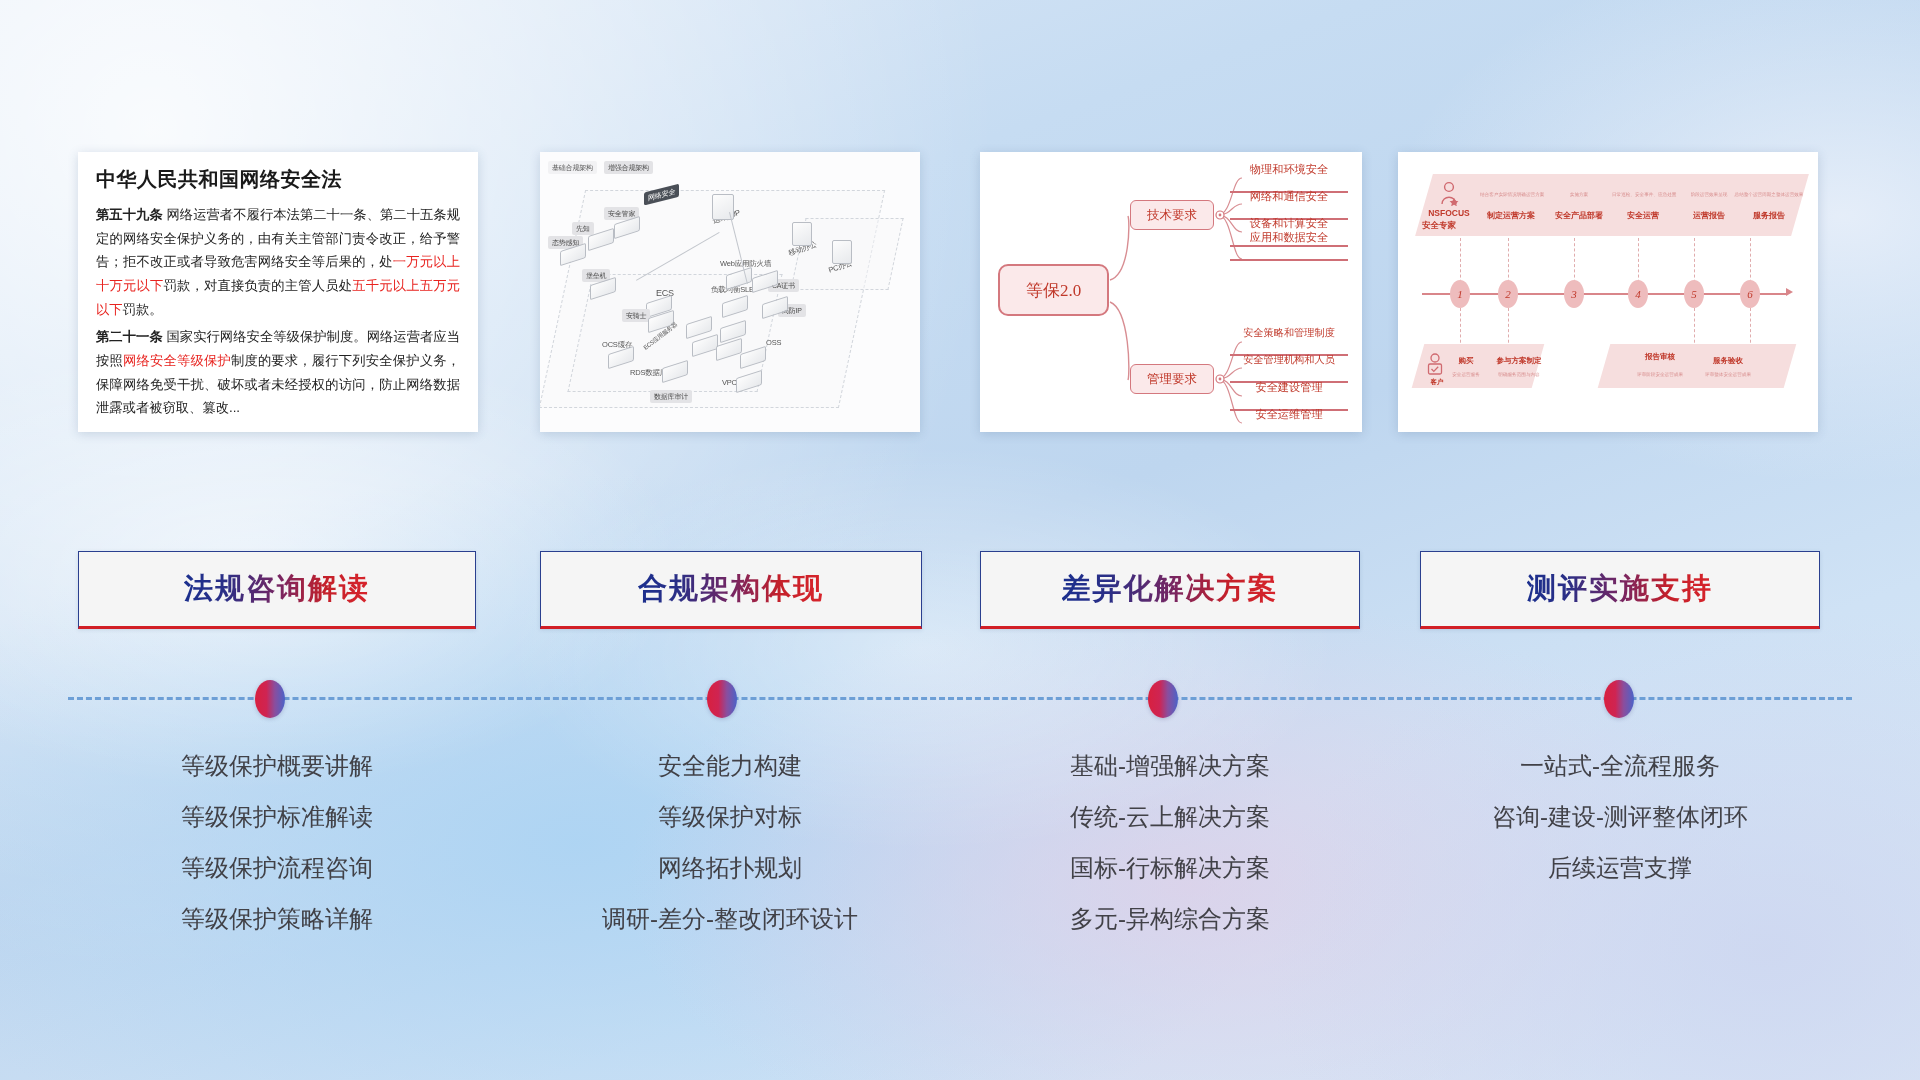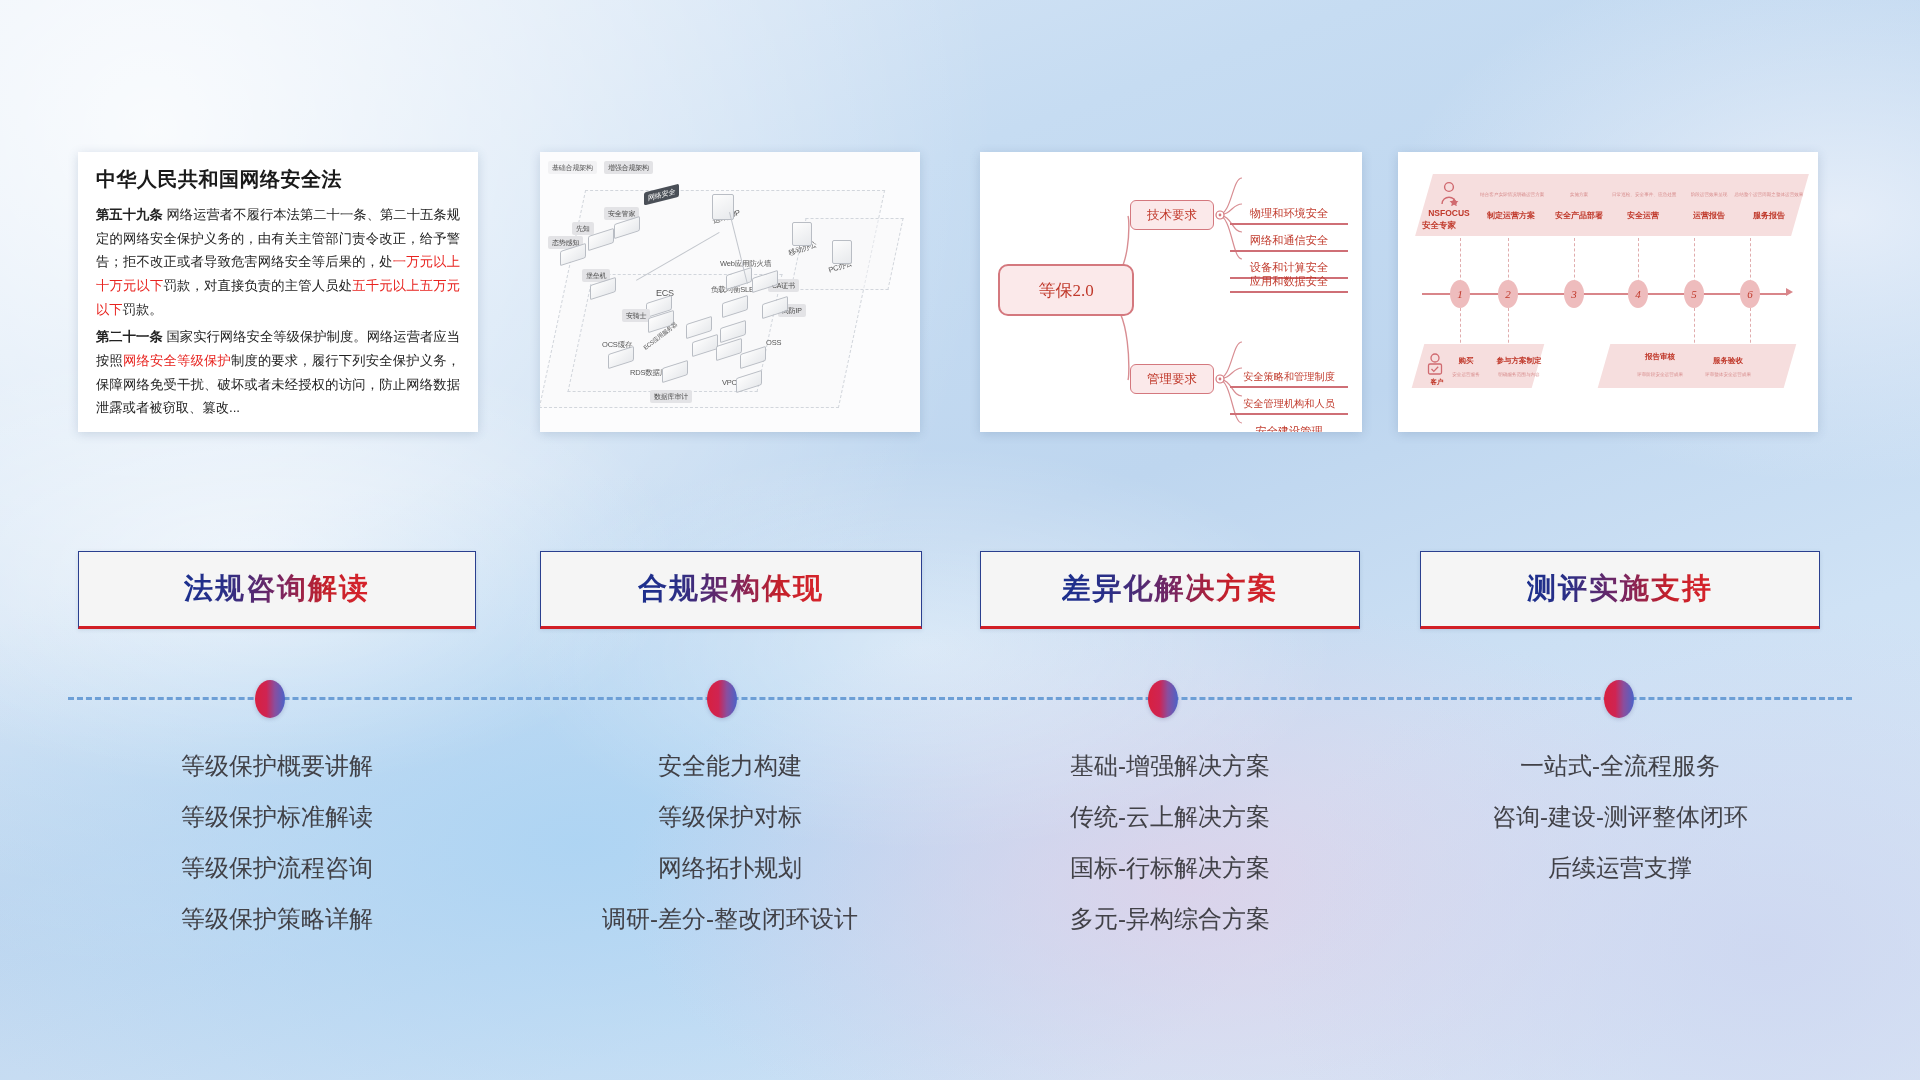--- a/index.html
+++ b/index.html
@@ -68,39 +68,38 @@
     transform:skewY(-18deg);
   }
   .arch .zone {
     position:absolute; border:1px dashed #d2d6dc; background:rgba(247,248,250,.5);
   }
   .arch .lnk { position:absolute; background:#c2c6cc; height:1px; transform-origin:0 0; }
 
   
   .mind { position:relative; width:100%; height:100%; background:#fff; }
   .mind .root {
-    position:absolute; left:18px; top:112px; width:136px; height:52px;
+    position:absolute; left:18px; top:112px; width:111px; height:52px;
     background:#fbe9ea; border:2.5px solid #d4787e; border-radius:10px;
     display:flex; align-items:center; justify-content:center;
     font-size:17px; color:#c0392b; font-family:"Liberation Serif","DejaVu Serif",serif;
   }
   .mind .branch {
     position:absolute; width:84px; height:30px;
     background:#fbe9ea; border:1.6px solid #d4787e; border-radius:6px;
     display:flex; align-items:center; justify-content:center;
     font-size:12.5px; color:#c0392b; font-family:"Liberation Serif","DejaVu Serif",serif;
   }
   .mind .branch.b1 { left:150px; top:48px; }
   .mind .branch.b2 { left:150px; top:212px; }
   .mind .leaf {
     position:absolute; width:118px; font-size:11.2px; color:#c0392b;
     font-family:"Liberation Serif","DejaVu Serif",serif;
-    border-bottom:2px solid #cf6f76; padding-bottom:2px; text-align:center;
+    border-bottom:2px solid #cf6f76; padding-bottom:14px; text-align:center;
     white-space:nowrap;
-    margin-top:44px;
   }
   .mind .leaf.sm { font-size:10.2px; }
   .mind svg { position:absolute; inset:0; width:100%; height:100%; }
 
   
   .nsf { position:relative; width:100%; height:100%; background:#fff; }
   .nsf .band {
     position:absolute; background:#f6dede;
     transform:skewX(-16deg);
   }

